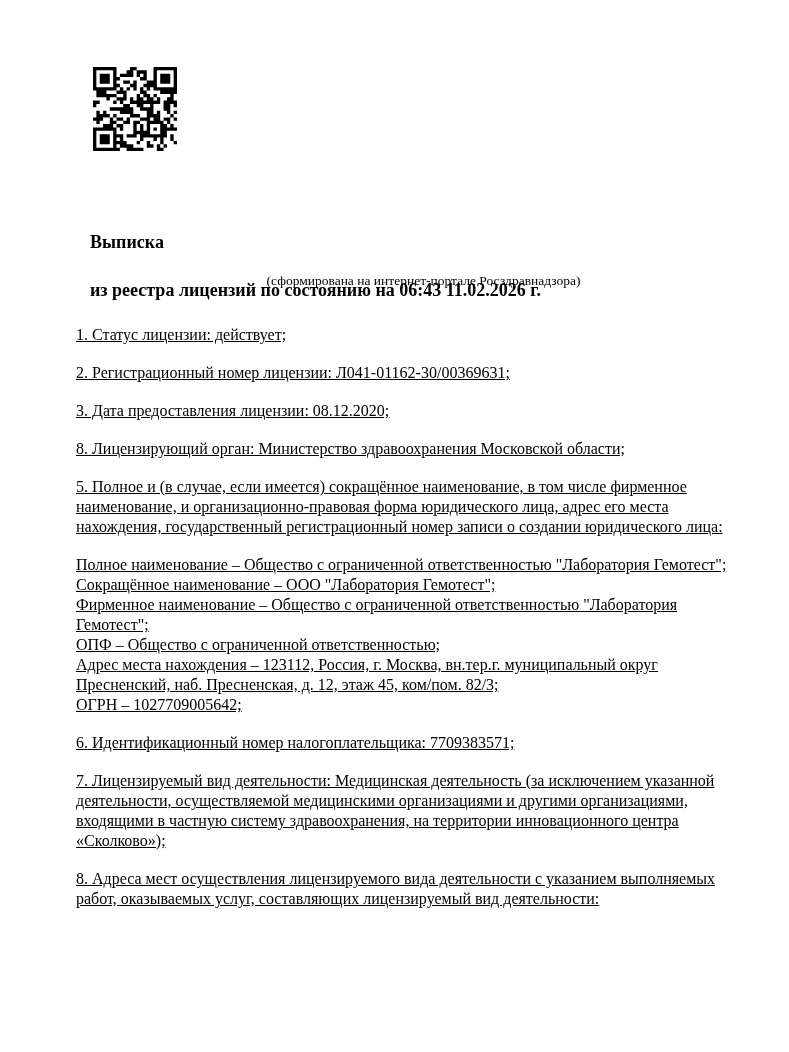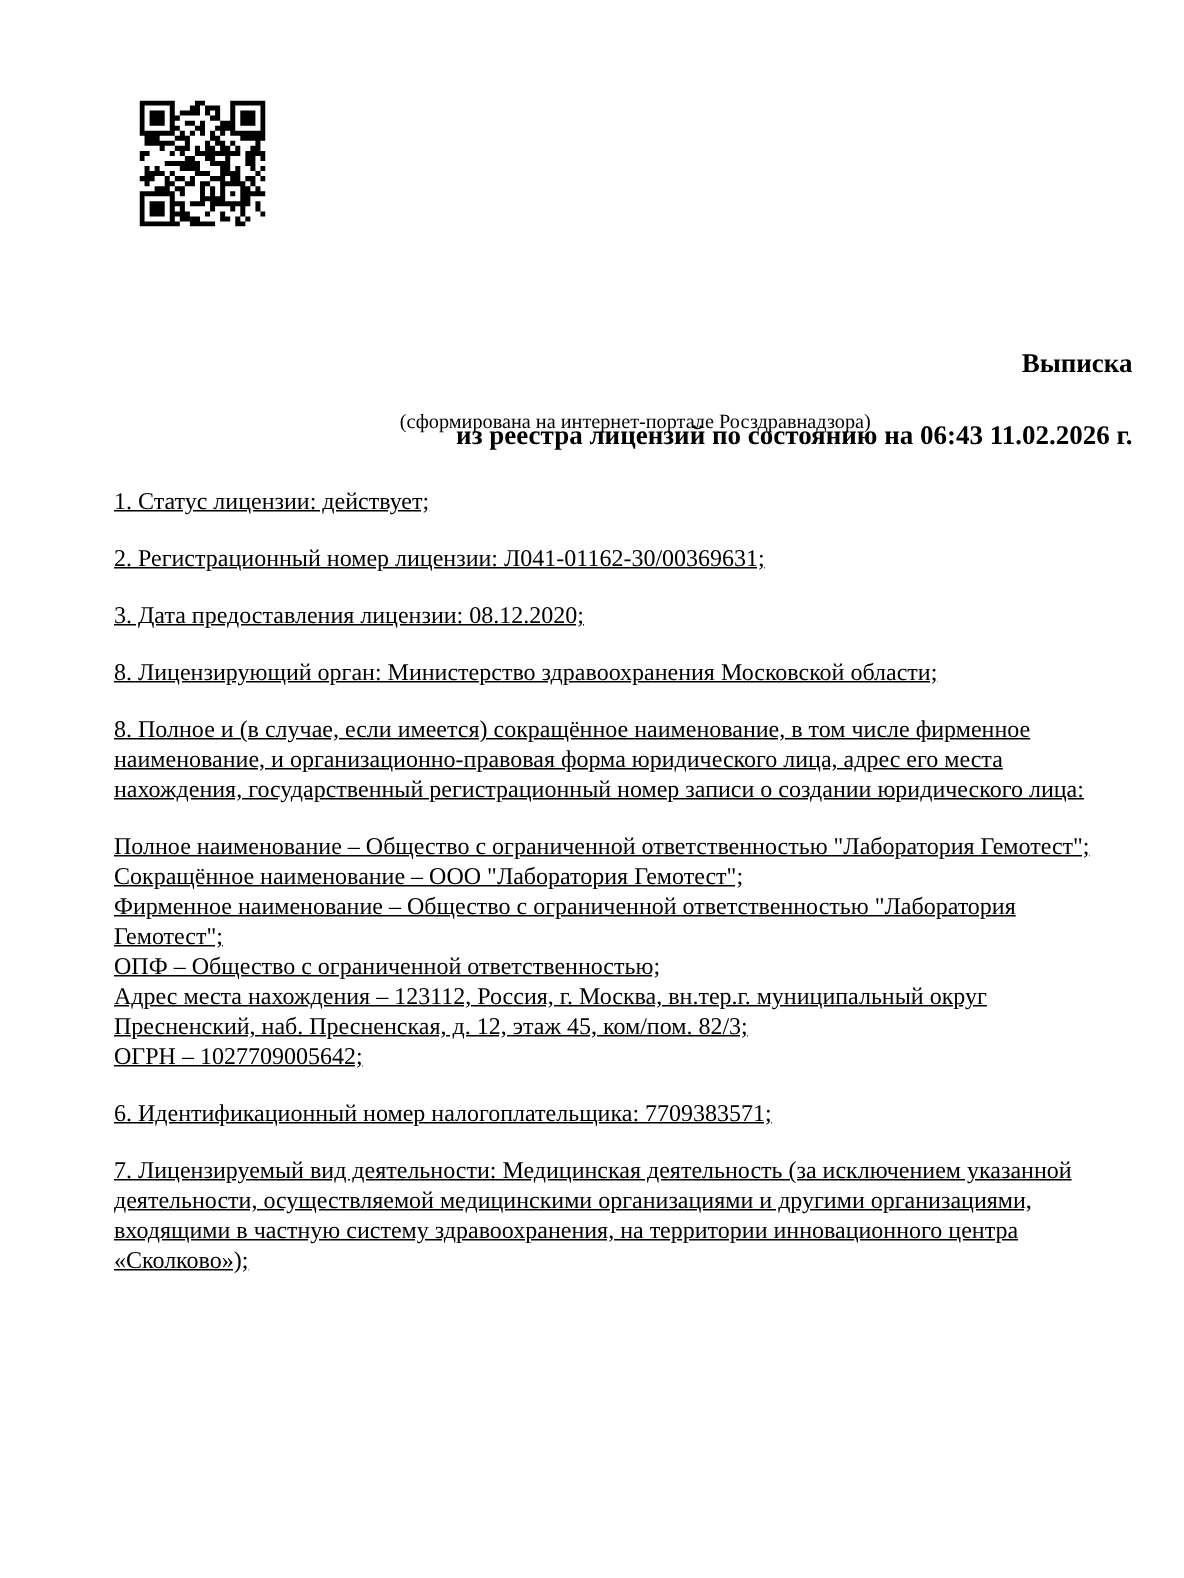--- a/index.html
+++ b/index.html
@@ -17,21 +17,21 @@
     left: 93px;
     top: 67px;
     width: 84px;
     height: 84px;
   }
   .title-block {
     position: absolute;
     left: 90px;
     top: 206px;
     width: 665px;
-    text-align: right;
+    text-align: left;
     font-weight: bold;
     font-size: 18px;
     line-height: 24px;
     white-space: pre-line;
   }
   .subtitle {
     position: absolute;
     left: 90px;
     top: 272px;
     width: 667px;
@@ -68,31 +68,33 @@
     <div>из реестра лицензий по состоянию на 06:43 11.02.2026 г.</div>
   </div>
 
   <div class="subtitle">(сформирована на интернет-портале Росздравнадзора)</div>
 
   <div class="bodytext">
     <p>1. Статус лицензии: действует;</p>
     <p>2. Регистрационный номер лицензии: Л041-01162-30/00369631;</p>
     <p>3. Дата предоставления лицензии: 08.12.2020;</p>
     <p>8. Лицензирующий орган: Министерство здравоохранения Московской области;</p>
-    <p>8. Полное и (в случае, если имеется) сокращённое наименование, в том числе фирменное
+    <p>5. Полное и (в случае, если имеется) сокращённое наименование, в том числе фирменное
 наименование, и организационно-правовая форма юридического лица, адрес его места
 нахождения, государственный регистрационный номер записи о создании юридического лица:</p>
     <p>Полное наименование – Общество с ограниченной ответственностью "Лаборатория Гемотест";
 Сокращённое наименование – ООО "Лаборатория Гемотест";
 Фирменное наименование – Общество с ограниченной ответственностью "Лаборатория
 Гемотест";
 ОПФ – Общество с ограниченной ответственностью;
 Адрес места нахождения – 123112, Россия, г. Москва, вн.тер.г. муниципальный округ
 Пресненский, наб. Пресненская, д. 12, этаж 45, ком/пом. 82/3;
 ОГРН – 1027709005642;</p>
     <p>6. Идентификационный номер налогоплательщика: 7709383571;</p>
     <p>7. Лицензируемый вид деятельности: Медицинская деятельность (за исключением указанной
 деятельности, осуществляемой медицинскими организациями и другими организациями,
 входящими в частную систему здравоохранения, на территории инновационного центра
 «Сколково»);</p>
+    <p>8. Адреса мест осуществления лицензируемого вида деятельности с указанием выполняемых
+работ, оказываемых услуг, составляющих лицензируемый вид деятельности:</p>
   </div>
 
 </div>
 
 </body></html>

